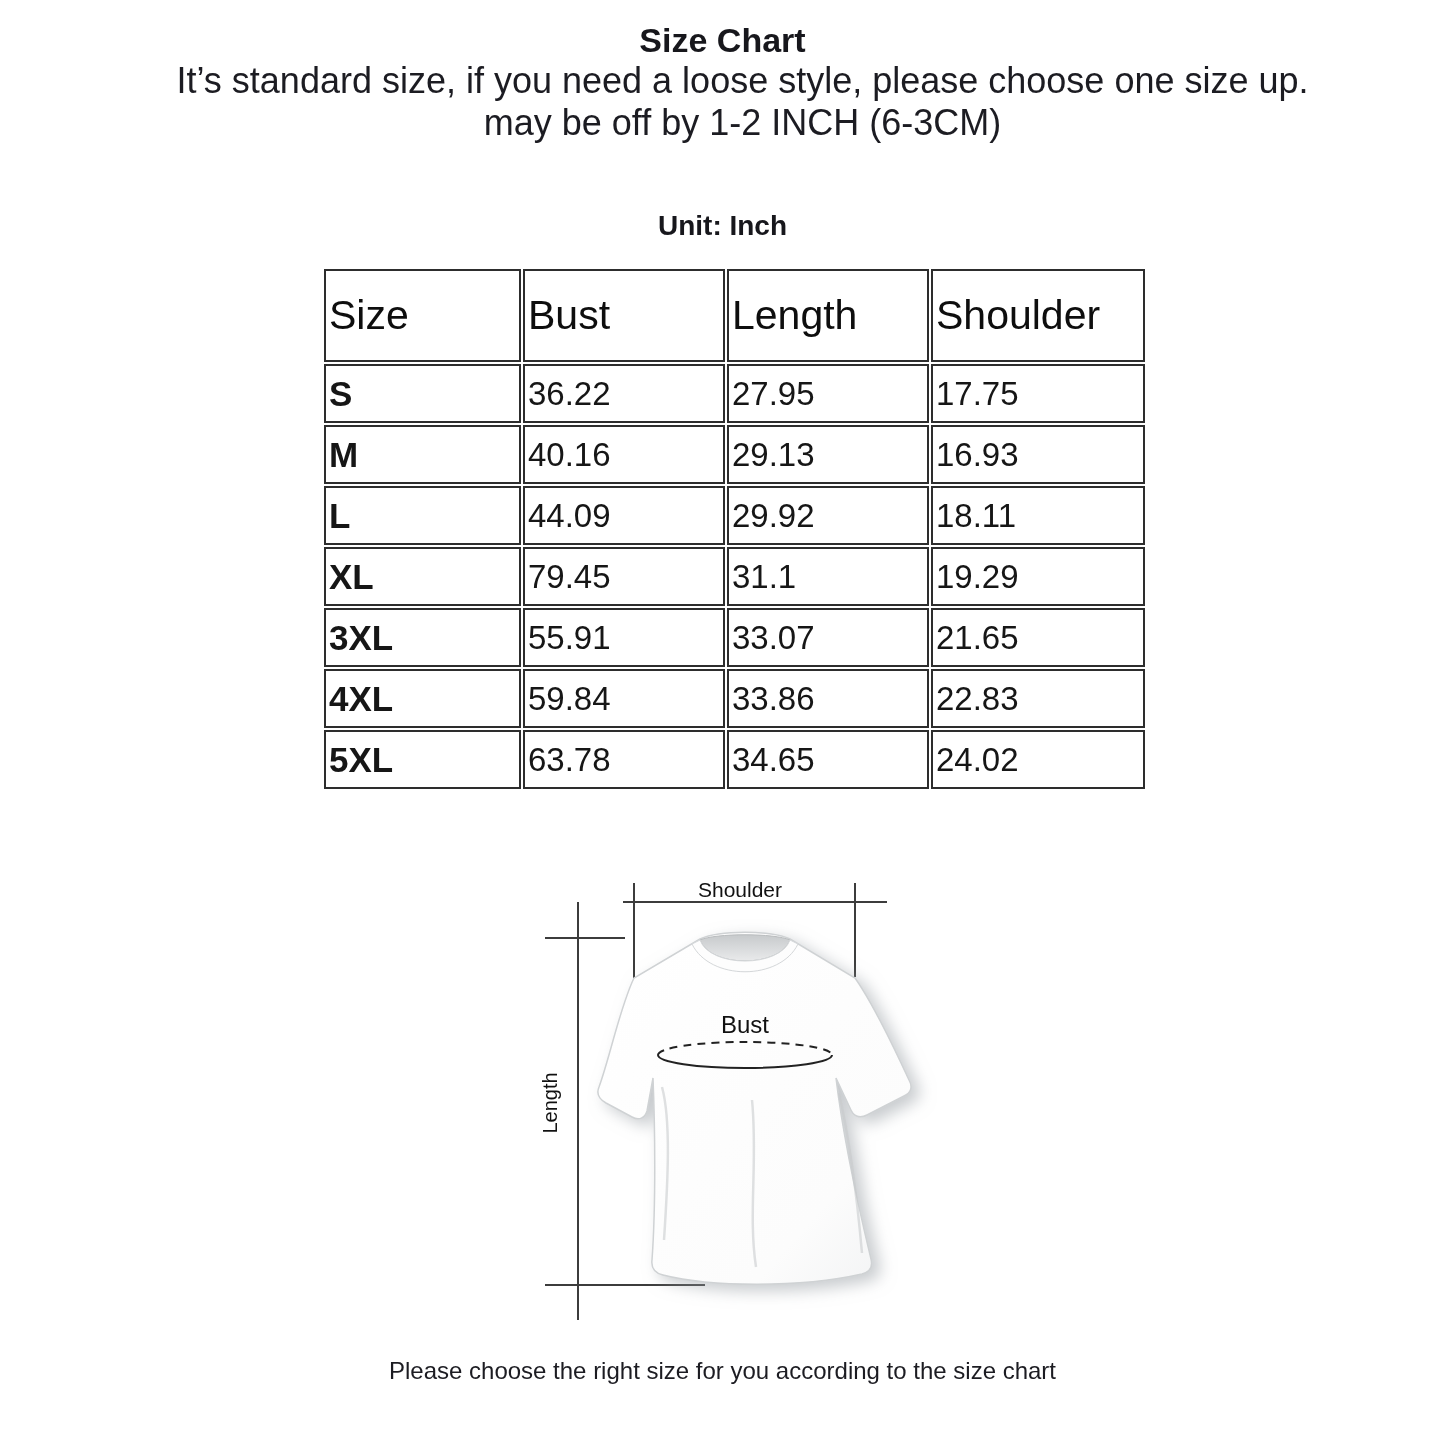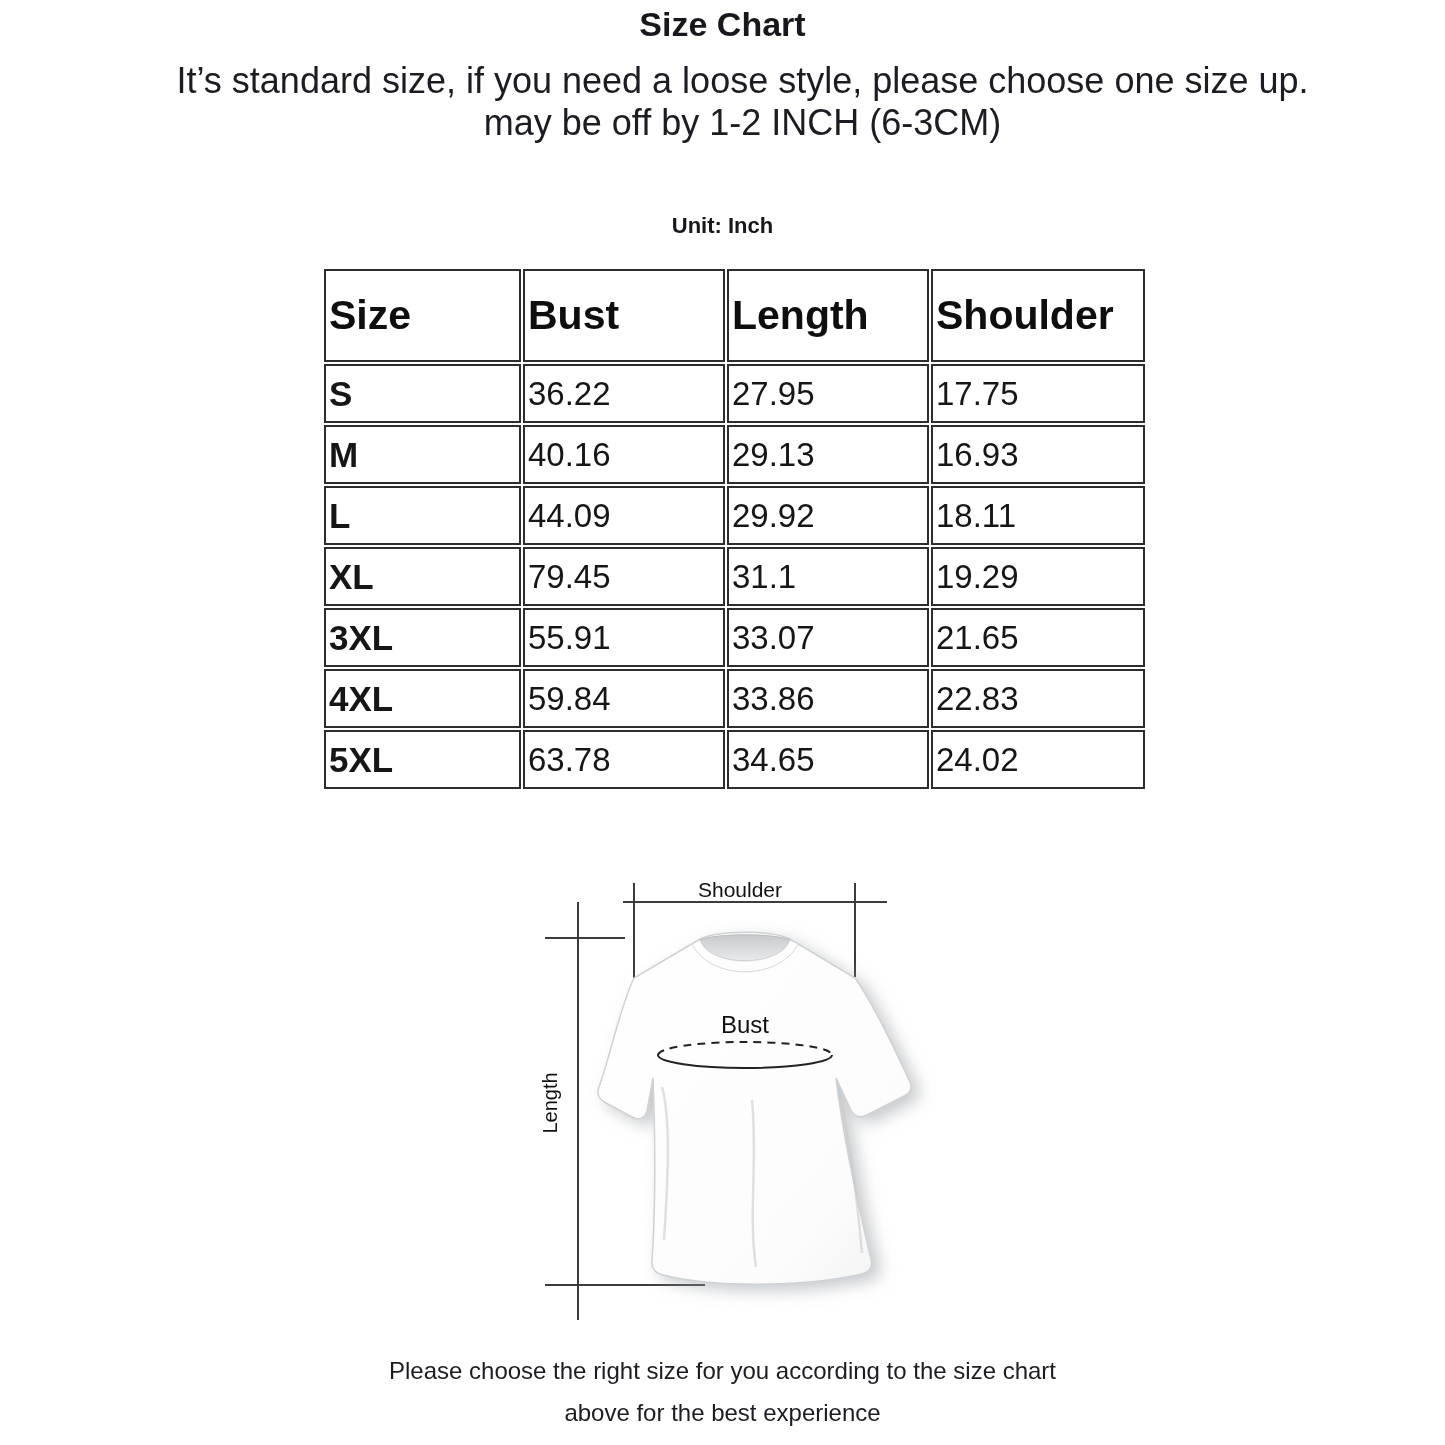--- a/index.html
+++ b/index.html
@@ -6,49 +6,49 @@
   body {
     width: 1445px; height: 1445px;
     position: relative;
     font-family: "Liberation Sans", sans-serif;
     color: #141418;
     overflow: hidden;
   }
   .centered-block { position: absolute; left: 0; width: 100%; text-align: center; }
 
   .page-title {
-    top: 4px;
+    top: 20px;
     font-size: 34px; font-weight: bold; letter-spacing: 0px;
     line-height: 40px; color: #17171c;
   }
   .intro-text {
     top: 60px;
     font-size: 36px; line-height: 42px; color: #1c1c22; margin-left: 20px;
   }
   .unit-label {
     top: 206px;
-    font-size: 22px; font-weight: bold; line-height: 40px; color: #17171c;
+    font-size: 28px; font-weight: bold; line-height: 40px; color: #17171c;
   }
 
   table.size-table {
     position: absolute; left: 322px; top: 267px;
     width: 815px;
     table-layout: fixed;
     border-collapse: separate; border-spacing: 2px;
   }
   table.size-table th, table.size-table td {
     border: 2px solid #2d2d2d;
     text-align: left; vertical-align: middle;
     padding: 0 0 0 3px;
     overflow: hidden; white-space: nowrap;
     background: #ffffff;
   }
   table.size-table th {
     height: 89px;
-    font-size: 41px; font-weight: bold; color: #0e0e0e;
+    font-size: 41px; font-weight: normal; color: #0e0e0e;
   }
   table.size-table td { height: 55px; font-size: 33px; font-weight: normal; color: #161616; }
   table.size-table td.size-col { font-size: 35px; font-weight: bold; }
 
   .diagram {
     position: absolute; left: 540px; top: 875px;
     width: 420px; height: 460px;
   }
   .diagram svg { display: block; }
 
@@ -193,14 +193,13 @@
     </g>
 
     <text x="200" y="22" text-anchor="middle" font-family="Liberation Sans, sans-serif" font-size="21" fill="#111111">Shoulder</text>
     <text x="205" y="158" text-anchor="middle" font-family="Liberation Sans, sans-serif" font-size="24" fill="#111111">Bust</text>
     <text x="17" y="228" text-anchor="middle" transform="rotate(-90 17 228)" font-family="Liberation Sans, sans-serif" font-size="20" fill="#111111">Length</text>
   </svg>
 </div>
 
 <div class="centered-block footer-text">
   <div>Please choose the right size for you according to the size chart</div>
-  <div>above for the best experience</div>
 </div>
 
 </body></html>

